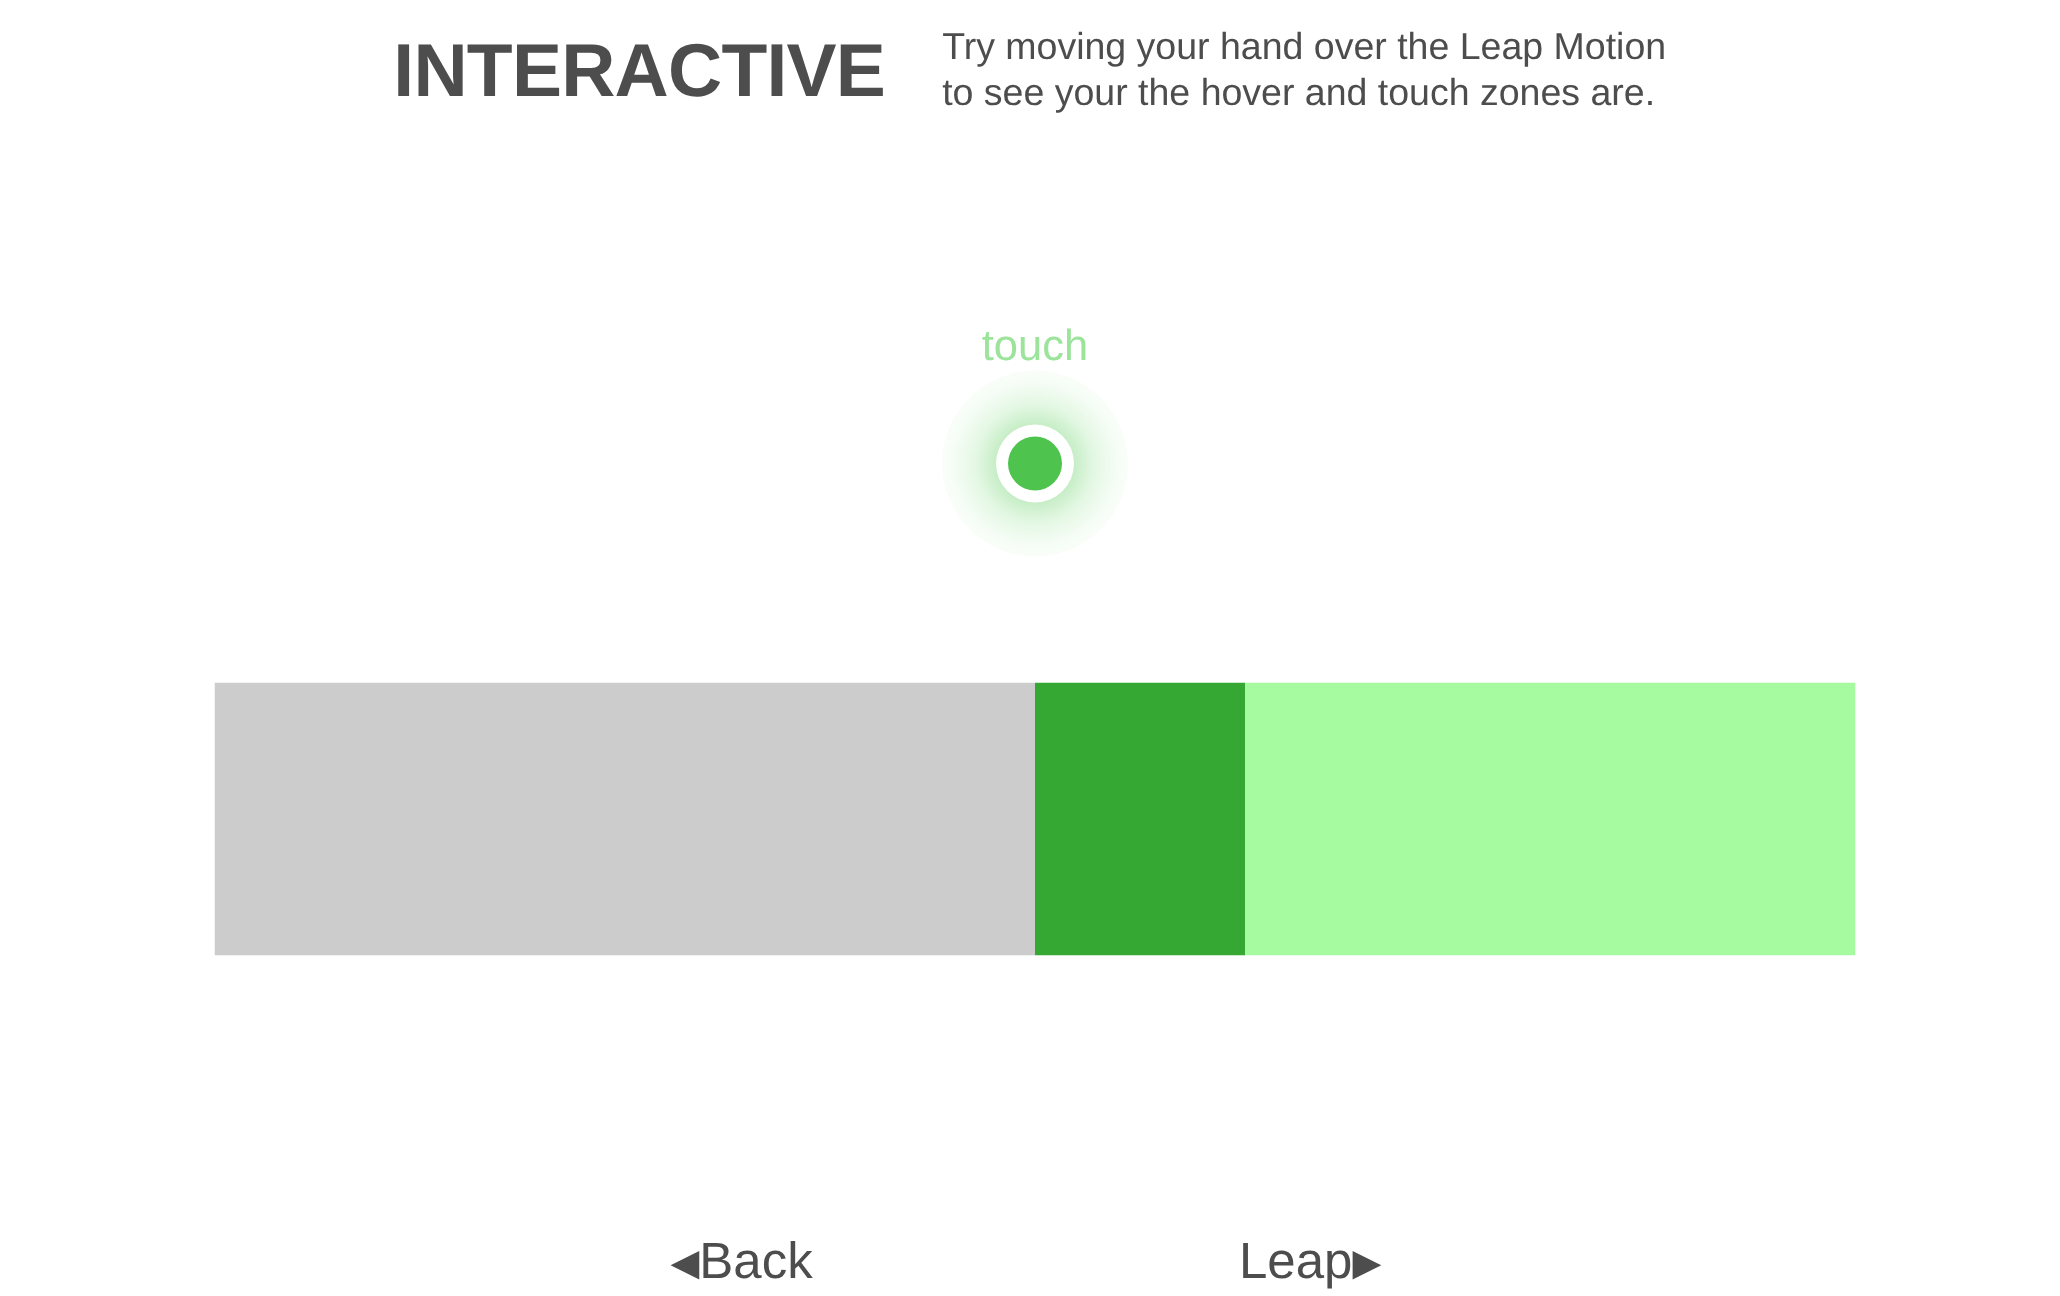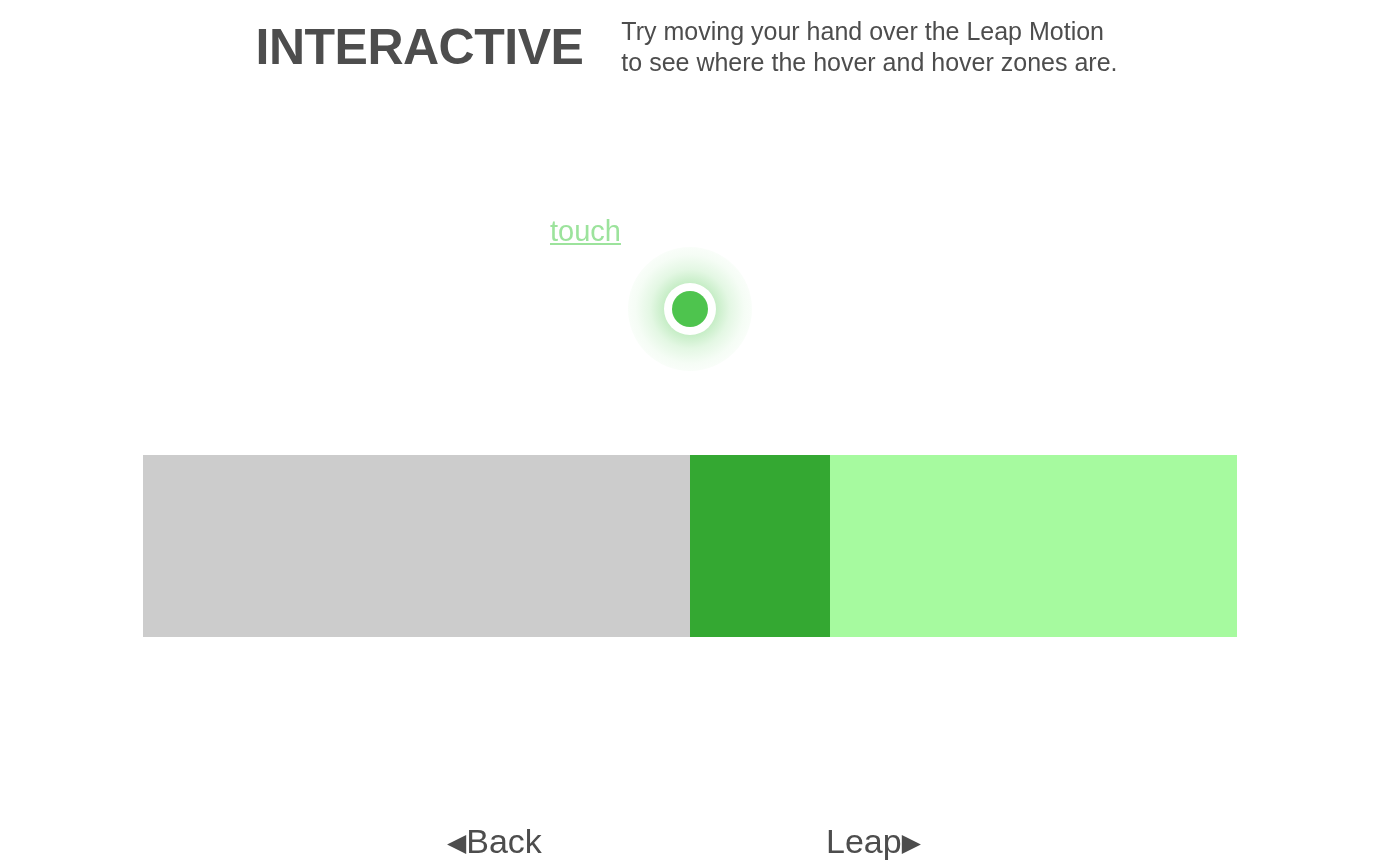--- a/index.html
+++ b/index.html
@@ -88,25 +88,24 @@
     width: 36px;
     height: 36px;
     border-radius: 50%;
     background: #4ec44e;
   }
   .indicator-label {
     position: absolute;
     left: -140px;
     top: -95px;
     width: 280px;
-    text-align: left;
+    text-align: center;
     font-size: 29px;
     color: #9ce39c;
     line-height: 34px;
-    text-decoration: underline;
   }
 
   
   .zone-bar {
     position: absolute;
     left: 143px;
     top: 455px;
     width: 1094px;
     height: 182px;
     display: flex;
@@ -142,21 +141,21 @@
     vertical-align: 2px;
   }
 </style>
 </head>
 <body>
 
 <div class="header">
   <div class="header-inner">
     <div class="page-title" style="color: rgb(77, 77, 77);">INTERACTIVE</div>
     <div class="page-subtitle" style="color: rgb(77, 77, 77);">Try moving your hand over the Leap Motion
-to see where the hover and hover zones are.</div>
+to see your the hover and touch zones are.</div>
   </div>
 </div>
 
 <div class="indicator-wrap" style="left: 690px; top: 309px;">
   <div class="indicator-label" style="color: rgb(156, 227, 156);">touch</div>
   <div class="indicator-glow"></div>
   <div class="indicator-ring" style="background: rgb(255, 255, 255);">
     <div class="indicator-dot" style="background: rgb(78, 196, 78);"></div>
   </div>
 </div>

